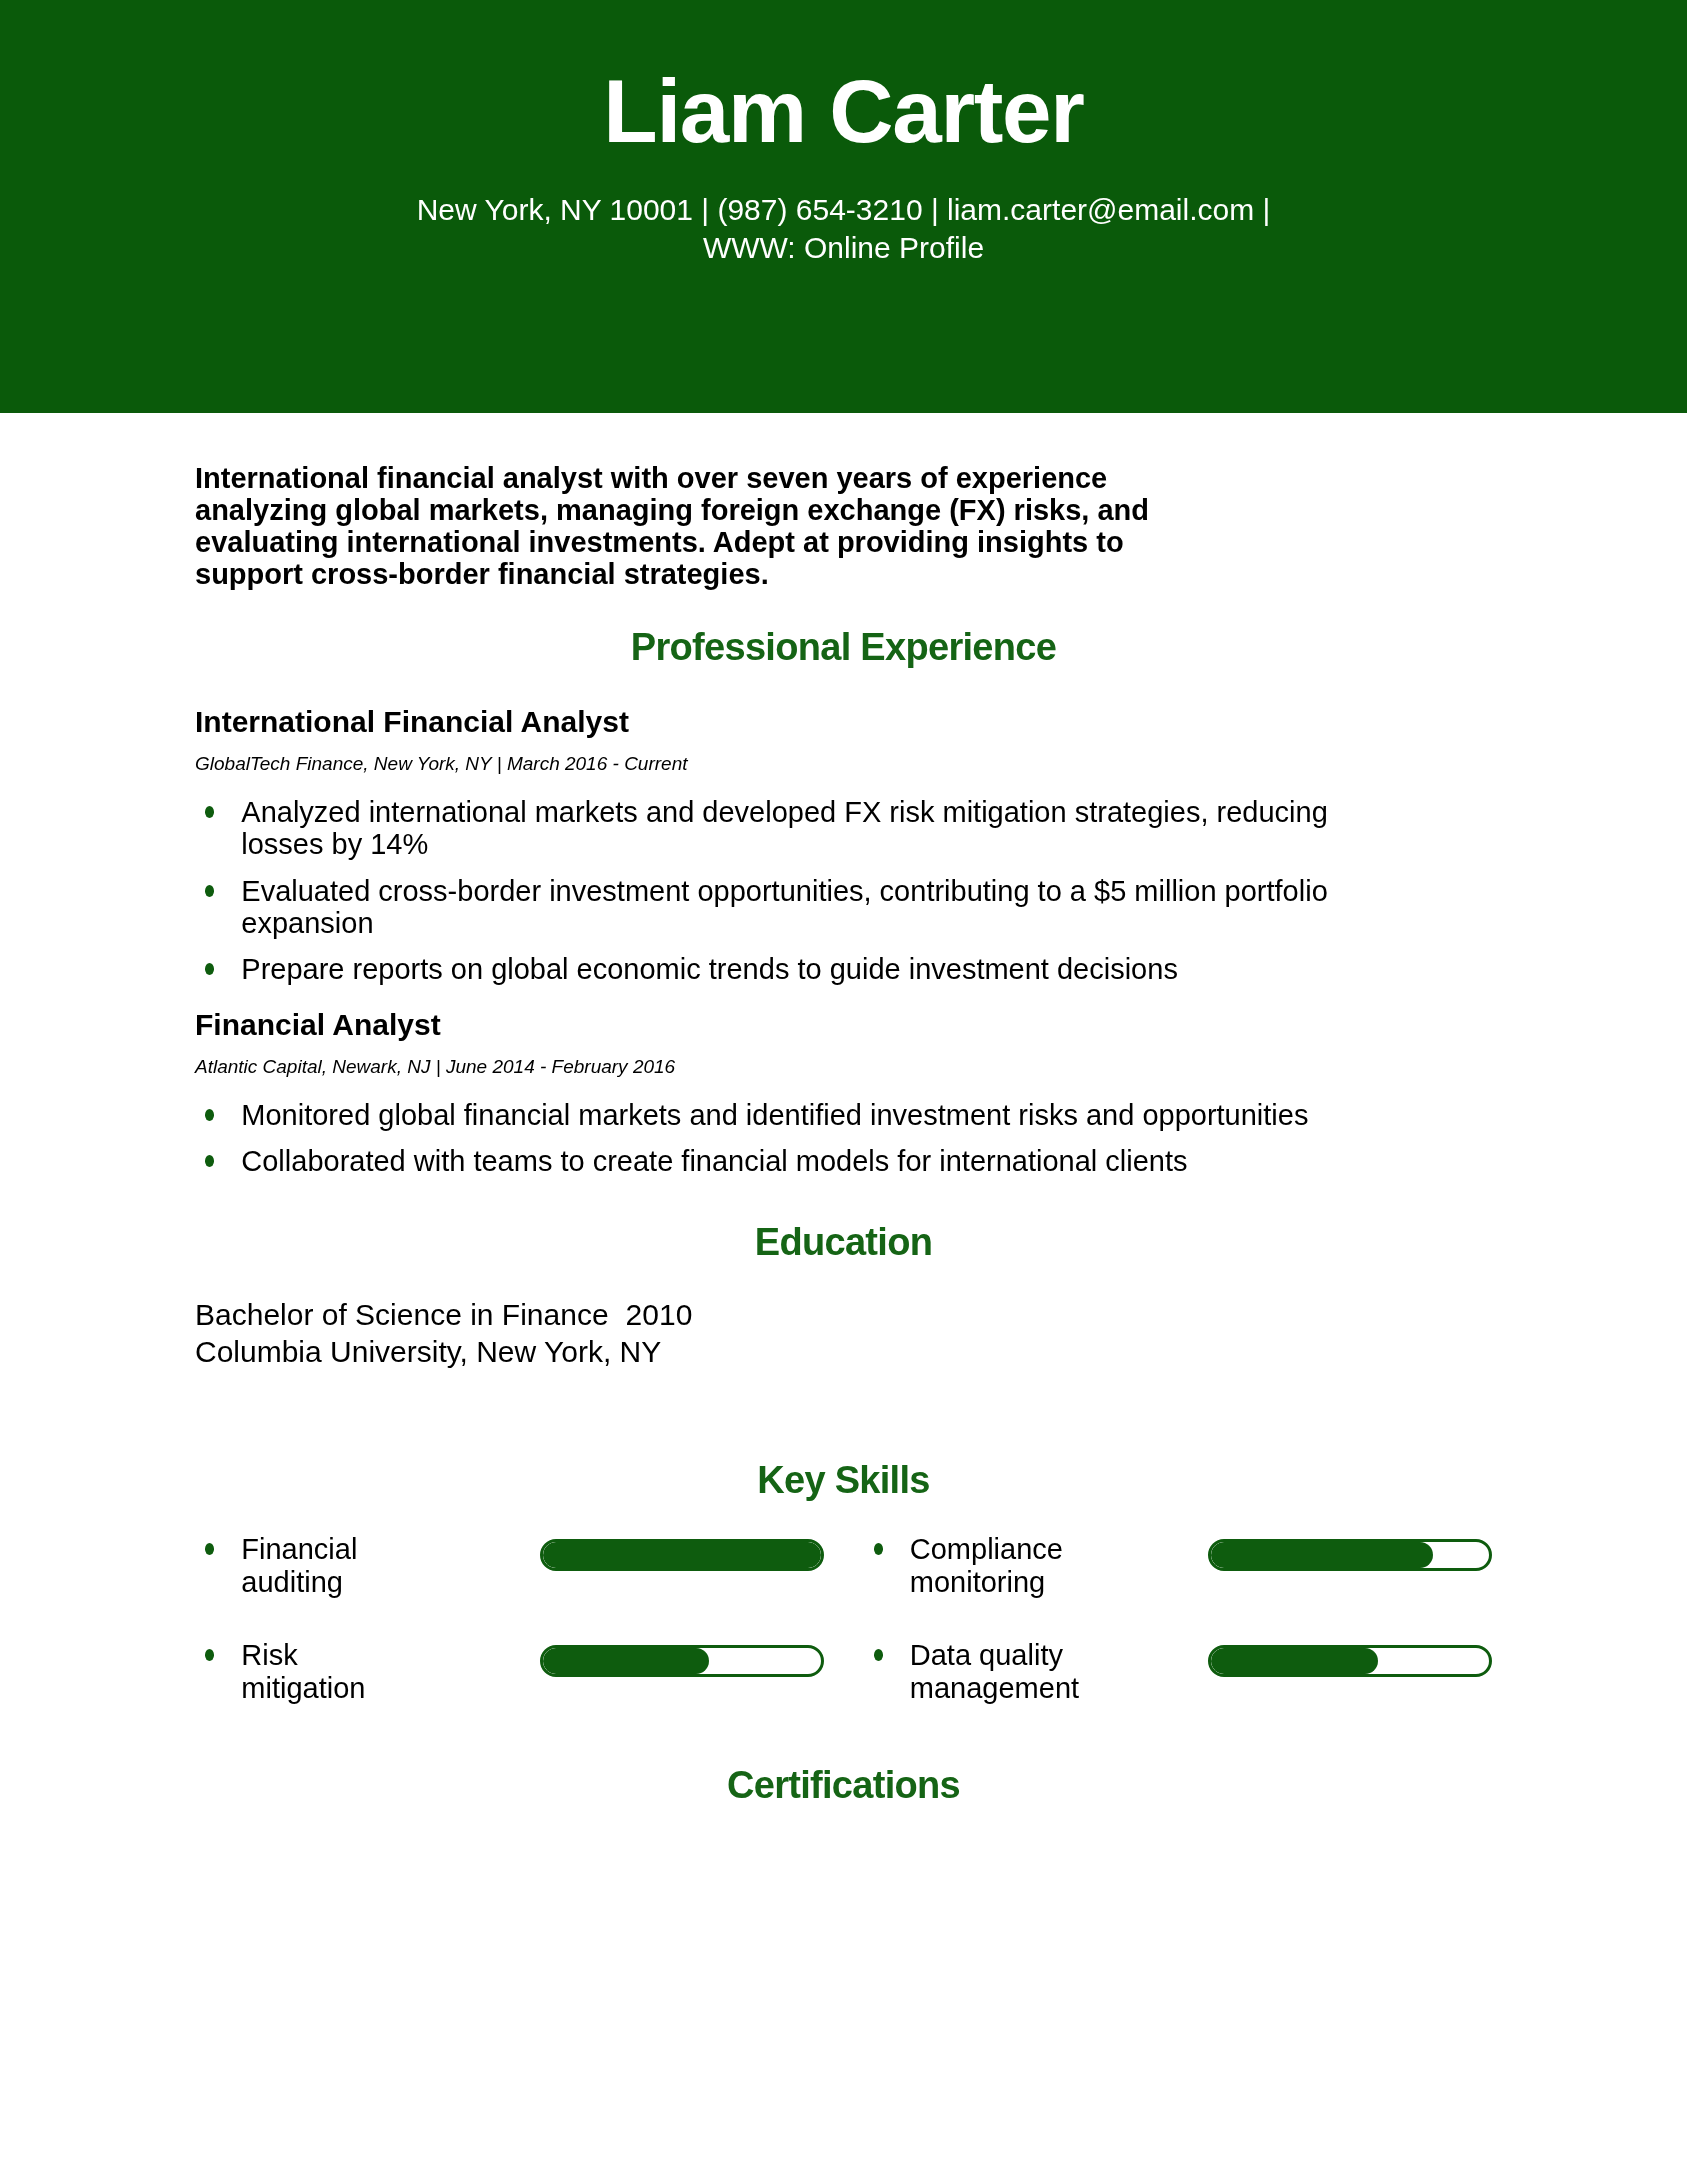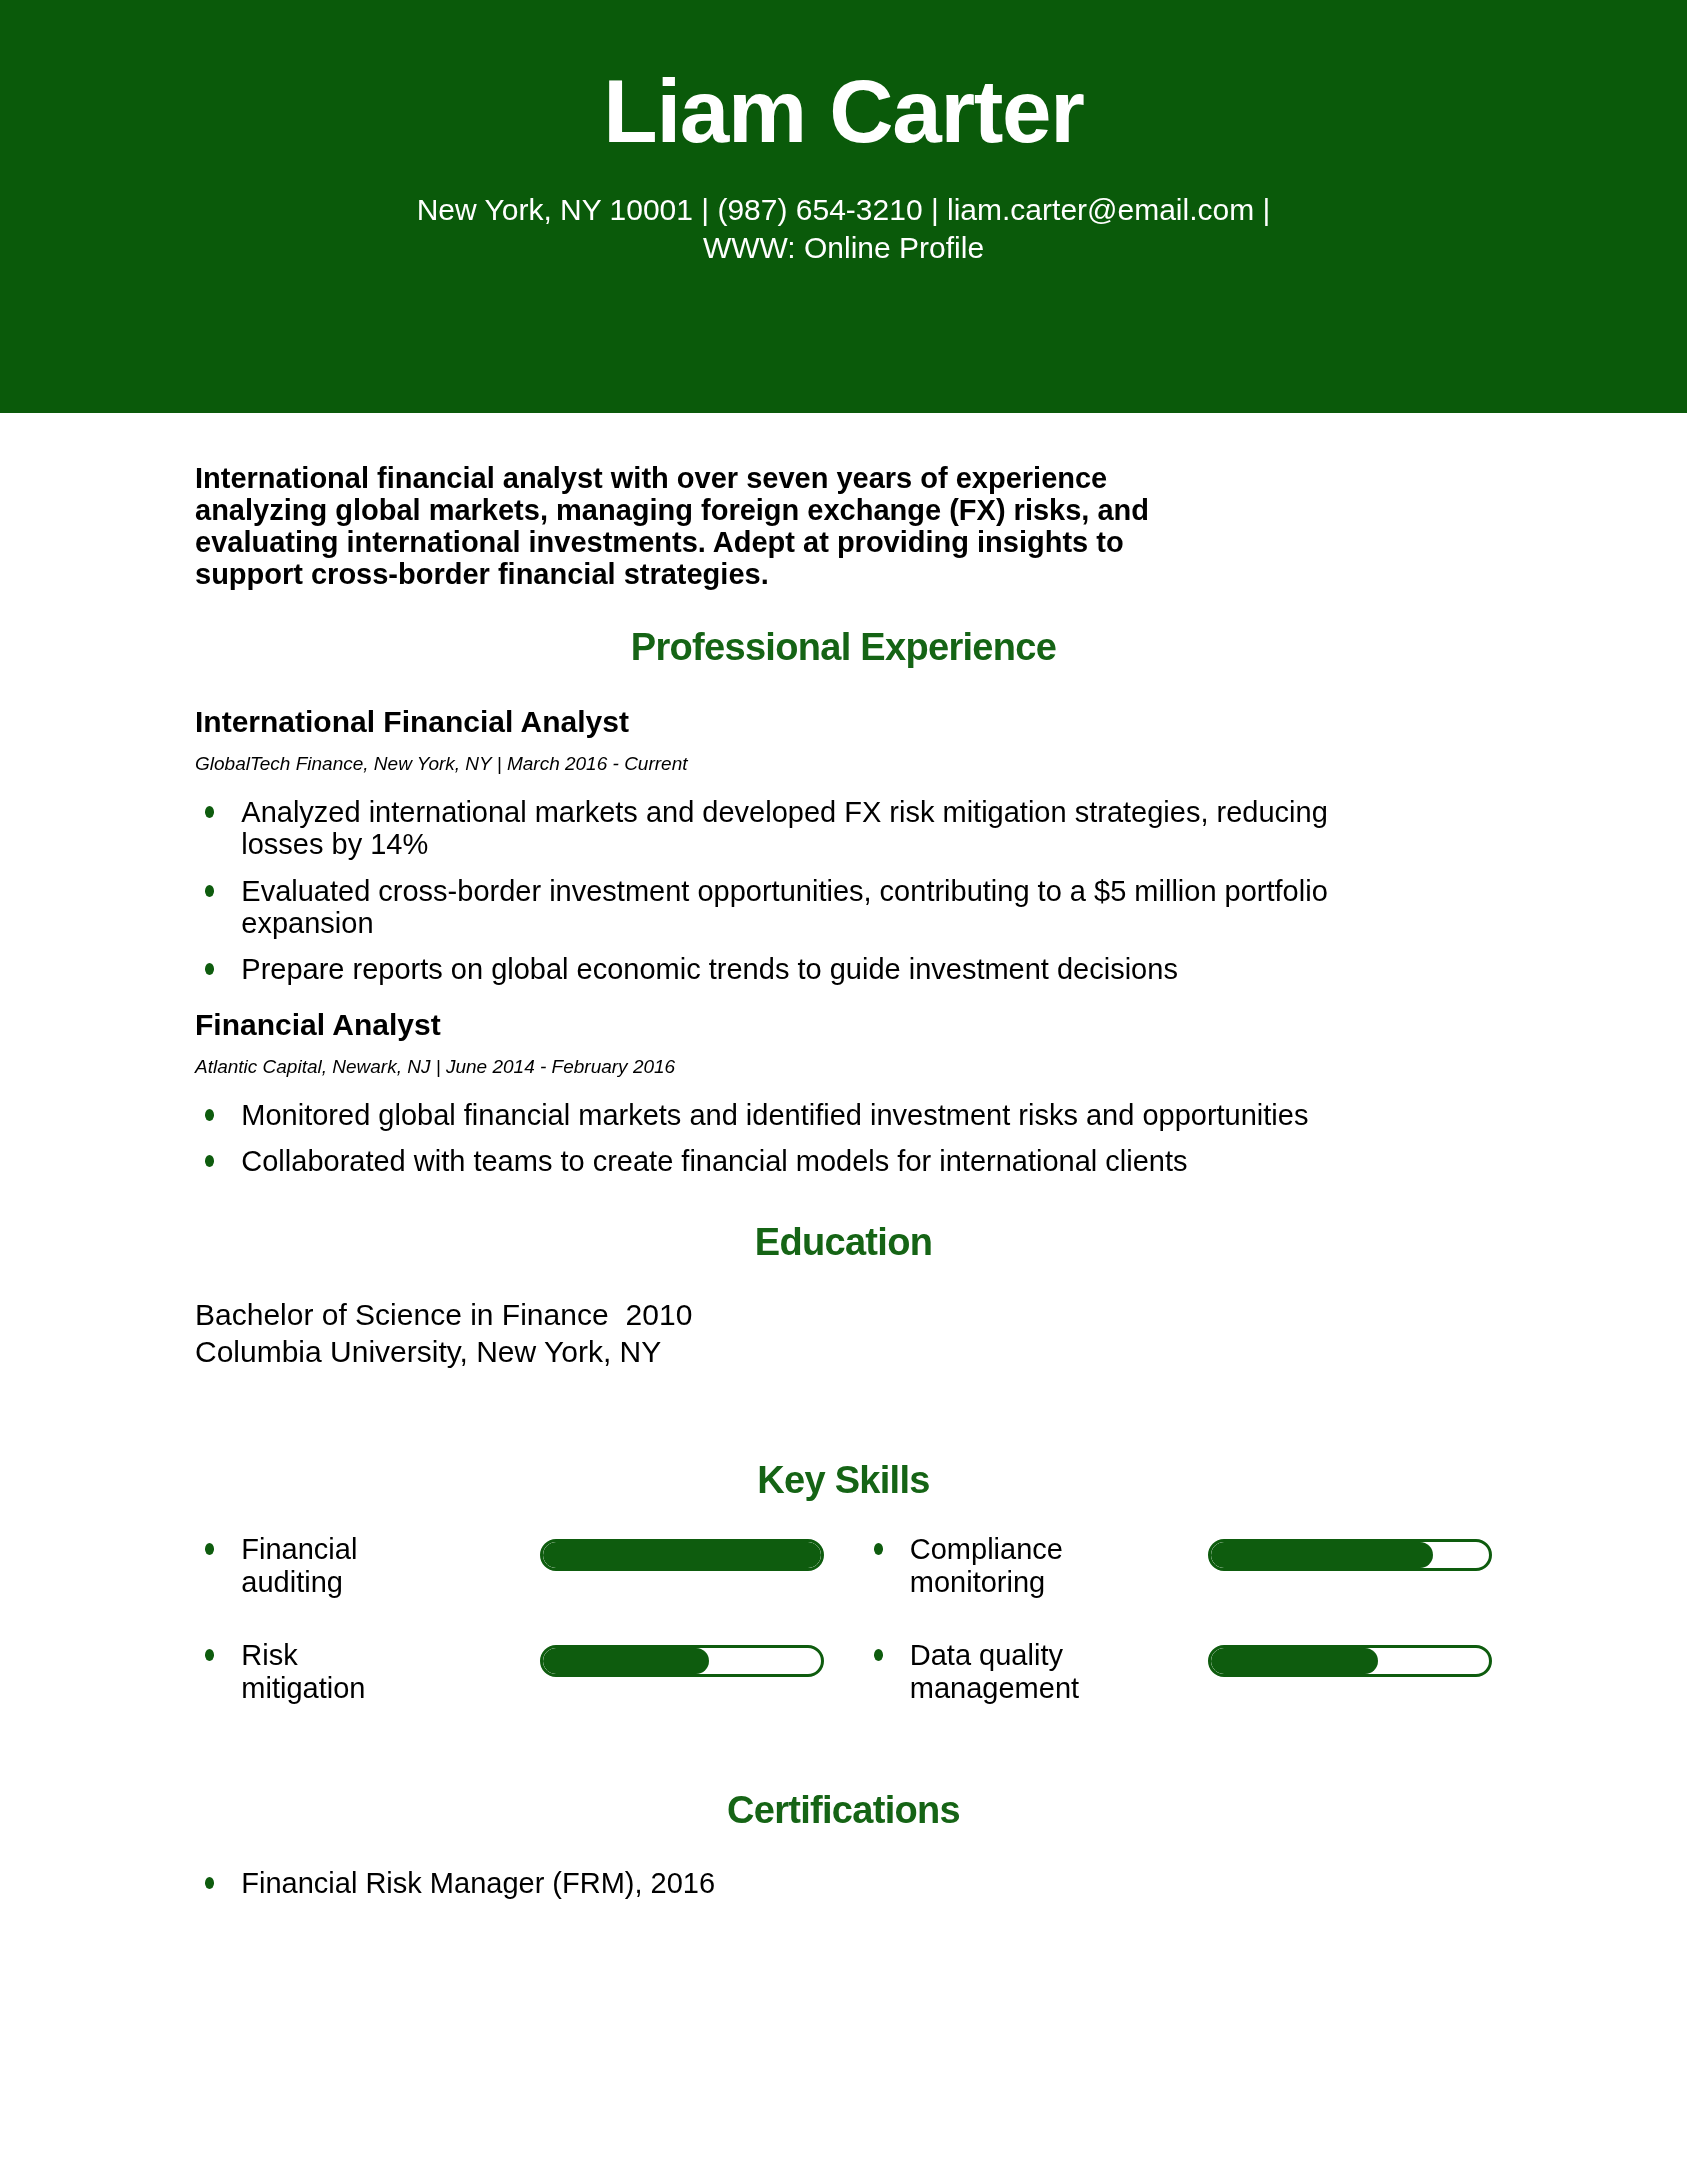--- a/index.html
+++ b/index.html
@@ -57,21 +57,21 @@
     text-align: center;
     font-size: 38px;
     line-height: 41px;
     font-weight: bold;
     letter-spacing: -0.7px;
     color: var(--section-heading, #156415);
   }
   .h-experience { margin-top: 37px; }
   .h-education  { margin-top: 45px; }
   .h-skills     { margin-top: 90px; }
-  .h-certs      { margin-top: 85px; }
+  .h-certs      { margin-top: 60px; }
 
   
   .job-title {
     margin: 0;
     font-size: 30px;
     line-height: 34px;
     font-weight: bold;
   }
   .job-1 { margin-top: 37px; }
   .job-2 { margin-top: 22.5px; }
@@ -248,23 +248,17 @@
           <span class="skill-bar">
             <span class="skill-fill" style="width: 60%;"></span>
           </span>
         </div>
 
       </div>
     </section>
 
     <section>
       <h2 class="section-heading h-certs">Certifications</h2>
-      <div class="cert-list">
-        <div class="bullet-row">
-          <span class="dot"></span>
-          <span class="bullet-text">Financial Risk Manager (FRM), 2016</span>
-        </div>
-      </div>
     </section>
 
   </div>
 </div>
 
 
 </body></html>

